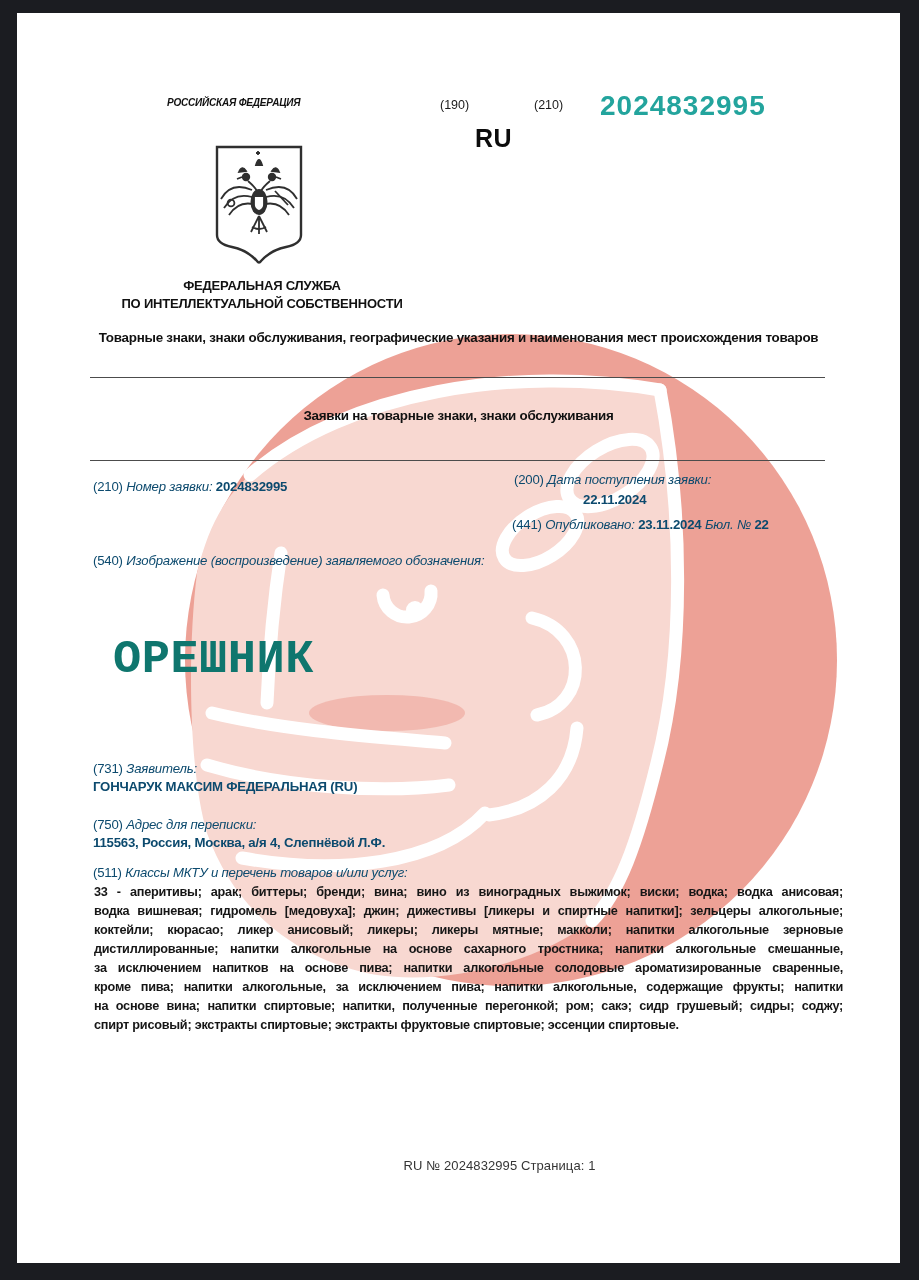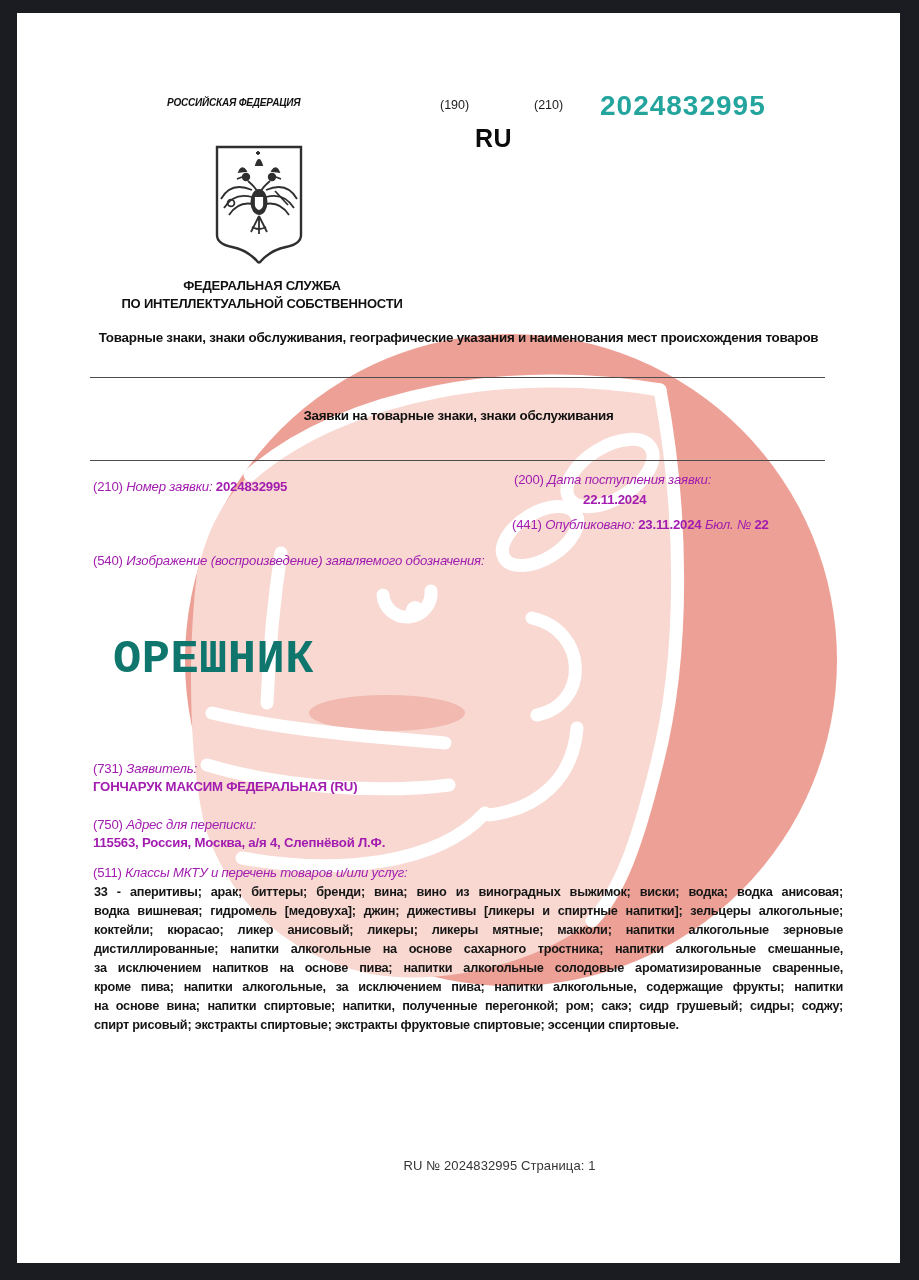--- a/index.html
+++ b/index.html
@@ -14,21 +14,21 @@
     position:absolute;left:17px;top:13px;
     width:883px;height:1250px;
     background:#ffffff;
     overflow:hidden;
   }
   .wm{position:absolute;left:0;top:0;z-index:0;pointer-events:none;}
   .layer{position:absolute;left:0;top:0;width:100%;height:100%;z-index:1;}
   .abs{position:absolute;}
   .b{font-weight:700;}
   .it{font-style:italic;}
-  .t13{font-size:13.2px;color:#a21caf;letter-spacing:-0.2px;}
+  .t13{font-size:13.2px;color:#0c4a6e;letter-spacing:-0.2px;}
   .country{font-size:10px;font-weight:700;color:#111;letter-spacing:-0.2px;font-style:italic;}
   .code{font-size:12.5px;color:#1a1a1a;}
   .ru-big{font-size:25px;font-weight:700;color:#0c0c0c;letter-spacing:0.5px;}
   .appnum{font-size:28px;font-weight:700;letter-spacing:1px;}
   .agency{font-size:13px;font-weight:700;color:#111;line-height:17.5px;text-align:center;letter-spacing:-0.2px;}
   .subtitle{font-size:13.4px;font-weight:700;color:#111;text-align:center;width:100%;letter-spacing:-0.25px;}
   .rule{height:0;border-top:1.6px solid #4c4c4c;}
   .tm{font-family:"Liberation Serif", serif;font-weight:700;font-size:47px;letter-spacing:0.5px;}
   .goods{font-size:12.7px;font-weight:700;color:#161616;letter-spacing:-0.25px;line-height:19px;}
   .jline{text-align:justify;text-align-last:justify;}

